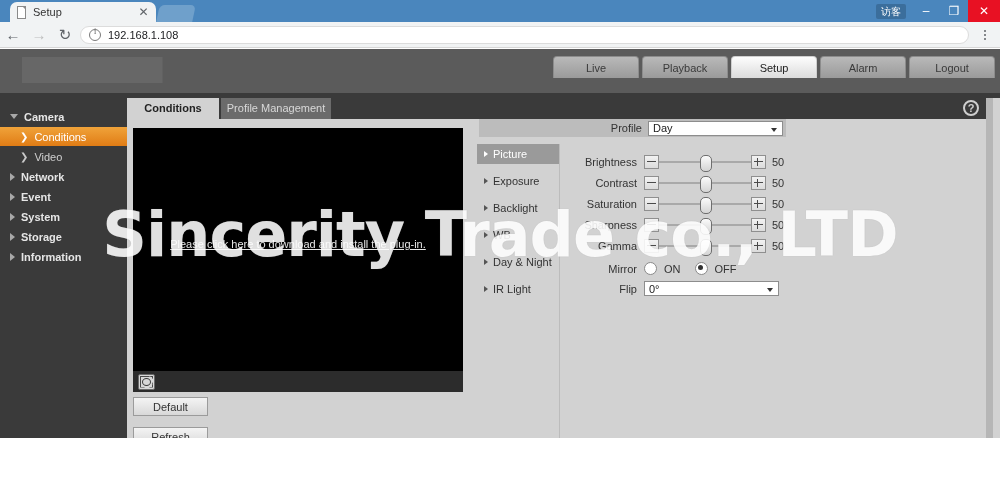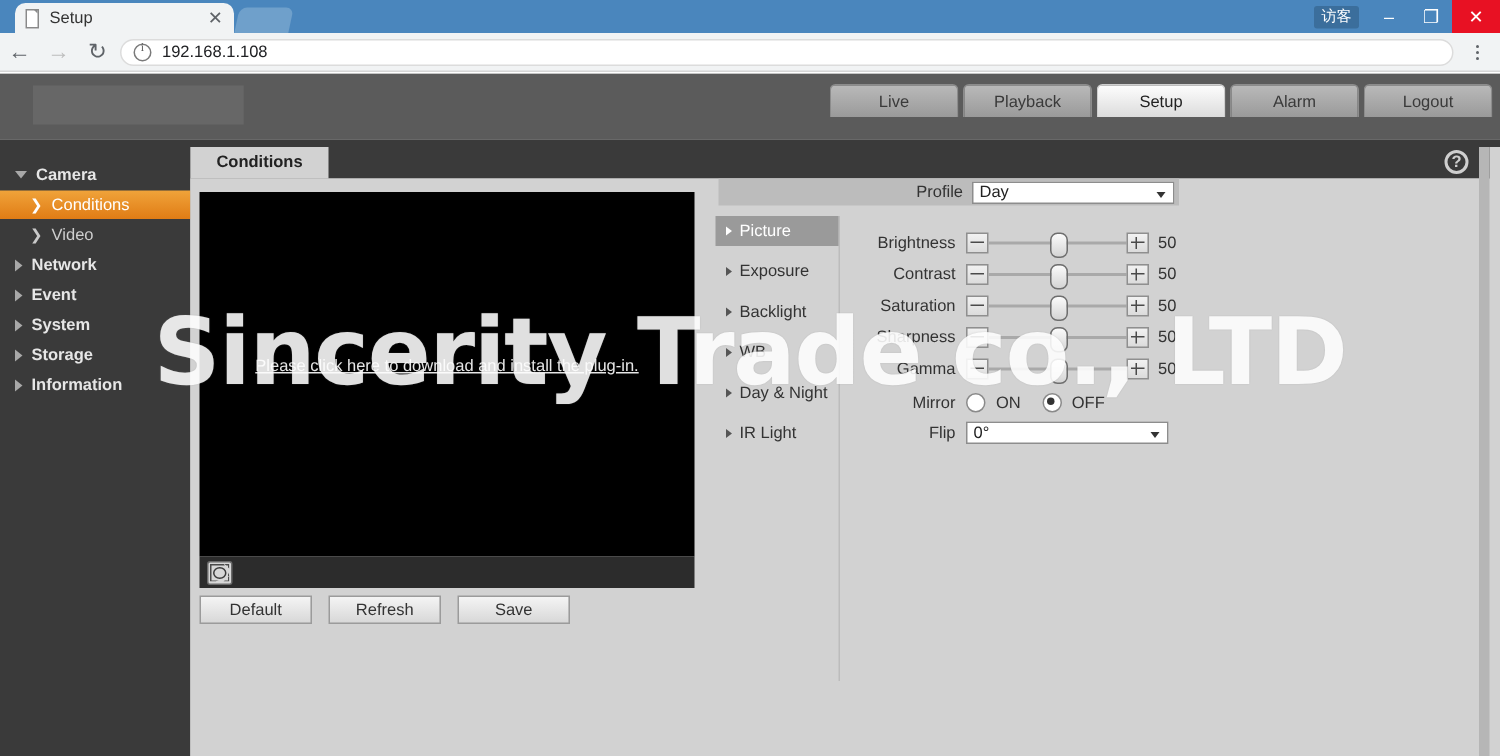--- a/index.html
+++ b/index.html
@@ -3,21 +3,21 @@
 <meta charset="utf-8">
 <style>
   html, body {
     margin: 0; padding: 0;
     width: 1000px; height: 504px;
     overflow: hidden;
     background: #fff;
     font-family: "Liberation Sans", sans-serif;
     -webkit-font-smoothing: antialiased;
   }
-  .app { position: relative; width: 1000px; height: 504px; overflow: hidden; }
+  .app { position: relative; width: 1000px; height: 438px; overflow: hidden; }
 
   
   .tabstrip {
     position: absolute; left: 0; top: 0; width: 1000px; height: 22px;
     background: #4a86bd;
   }
   .tab-active {
     position: absolute; left: 10px; top: 2px; width: 146px; height: 20px;
     background: #f1f3f4;
     border-radius: 7px 7px 0 0;
@@ -218,21 +218,21 @@
   .vbtn::before {
     content: ""; position: absolute; left: 3px; top: 3px; width: 7px; height: 6px;
     border: 1px solid #3a3a3a; border-radius: 50%;
   }
   .vbtn::after {
     content: ""; position: absolute; left: 1px; top: 1px; right: 1px; bottom: 1px;
     border: 1px solid #4a4a4a; clip-path: polygon(0 0,30% 0,0 30%,0 0,100% 0,100% 30%,70% 0,100% 70%,100% 100%,70% 100%,100% 70%,30% 100%,0 100%,0 70%);
   }
   .btnrow {
     position: absolute; left: 6px; top: 278px;
-    display: flex; gap: 11px;
+    display: flex; gap: 11px; flex-direction: column;
   }
   .gbtn {
     width: 75px; height: 19px; line-height: 18px; text-align: center;
     font-size: 11px; color: #333; cursor: pointer;
     background: linear-gradient(#f4f4f4, #d8d8d8);
     border: 1px solid #9b9b9b; box-sizing: border-box;
   }
 
   
   .submenu {
@@ -429,20 +429,21 @@
       </div>
       <div class="side-item group">
         <span class="caret-right"></span>
         <span>Information</span>
       </div>
     </div>
 
     <div class="content">
       <div class="tabrow">
         <div class="ctab active">Conditions</div>
+        <div class="ctab inactive">Profile Management</div>
         <div class="help-icon">?</div>
       </div>
 
       <div class="panel">
 
         <div class="video">
           <div class="plugin-msg">Please click here to download and install the plug-in.</div>
         </div>
         <div class="video-bar">
           <div class="vbtn"></div>

